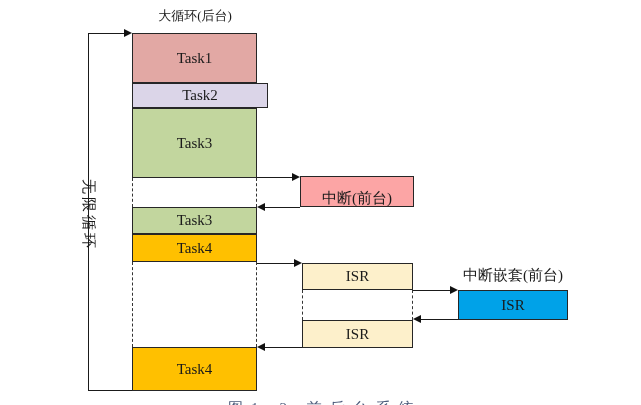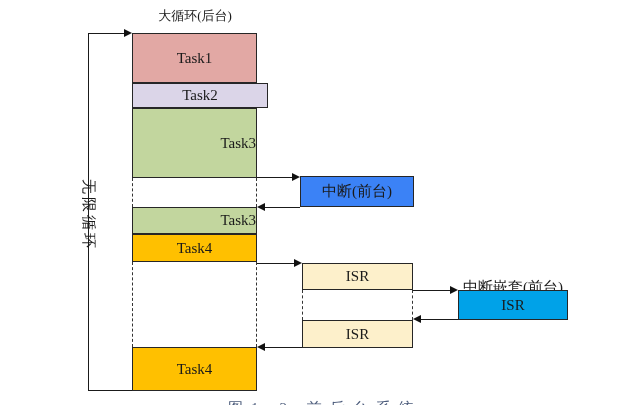--- a/index.html
+++ b/index.html
@@ -40,23 +40,23 @@
   .head-left{
     position:absolute;width:0;height:0;
     border-right:8px solid #111;
     border-top:4px solid transparent;
     border-bottom:4px solid transparent;
   }
   .caption-label{position:absolute;font-size:13px;white-space:nowrap;text-align:center;}
   
   .fill-task1{background:#e2a8a4;}
   .fill-task2{background:#dbd5e8;}
-  .fill-task3{background:#c2d69e;justify-content:flex-end;}
+  .fill-task3{background:#c2d69e;}
   .fill-task4{background:#ffc000;}
-  .fill-int{background:#3b82f6;}
+  .fill-int{background:#fca5a5;align-items:flex-end;}
   .fill-isr{background:#fdf0cb;}
   .fill-isr-nested{background:#00a2e8;}
   #loop-label{
     position:absolute;
     left:88px;top:215px;
     transform:translate(-50%,-50%) rotate(90deg);
     white-space:nowrap;
     font-size:15px;
     letter-spacing:3px;
   }
@@ -110,21 +110,21 @@
 
   <div class="box fill-isr" style="left:302px;top:263px;width:111px;height:27px;">
     <span>ISR</span>
   </div>
   <div class="dvline" style="left:302px;top:290px;height:30px;"></div>
   <div class="dvline" style="left:412px;top:290px;height:30px;"></div>
   <div class="box fill-isr" style="left:302px;top:320px;width:111px;height:28px;">
     <span>ISR</span>
   </div>
 
-  <div class="caption-label" style="left:443px;top:278px;width:140px;font-size:15px;">中断嵌套(前台)</div>
+  <div class="caption-label" style="left:443px;top:266px;width:140px;font-size:15px;">中断嵌套(前台)</div>
   <div class="box fill-isr-nested" style="left:458px;top:290px;width:110px;height:30px;">
     <span>ISR</span>
   </div>
 
   <div class="hline" style="left:257px;top:177px;width:37px;"></div>
   <div class="head-right" style="left:292px;top:173px;"></div>
 
   <div class="hline" style="left:265px;top:207px;width:35px;"></div>
   <div class="head-left" style="left:257px;top:203px;"></div>
 

